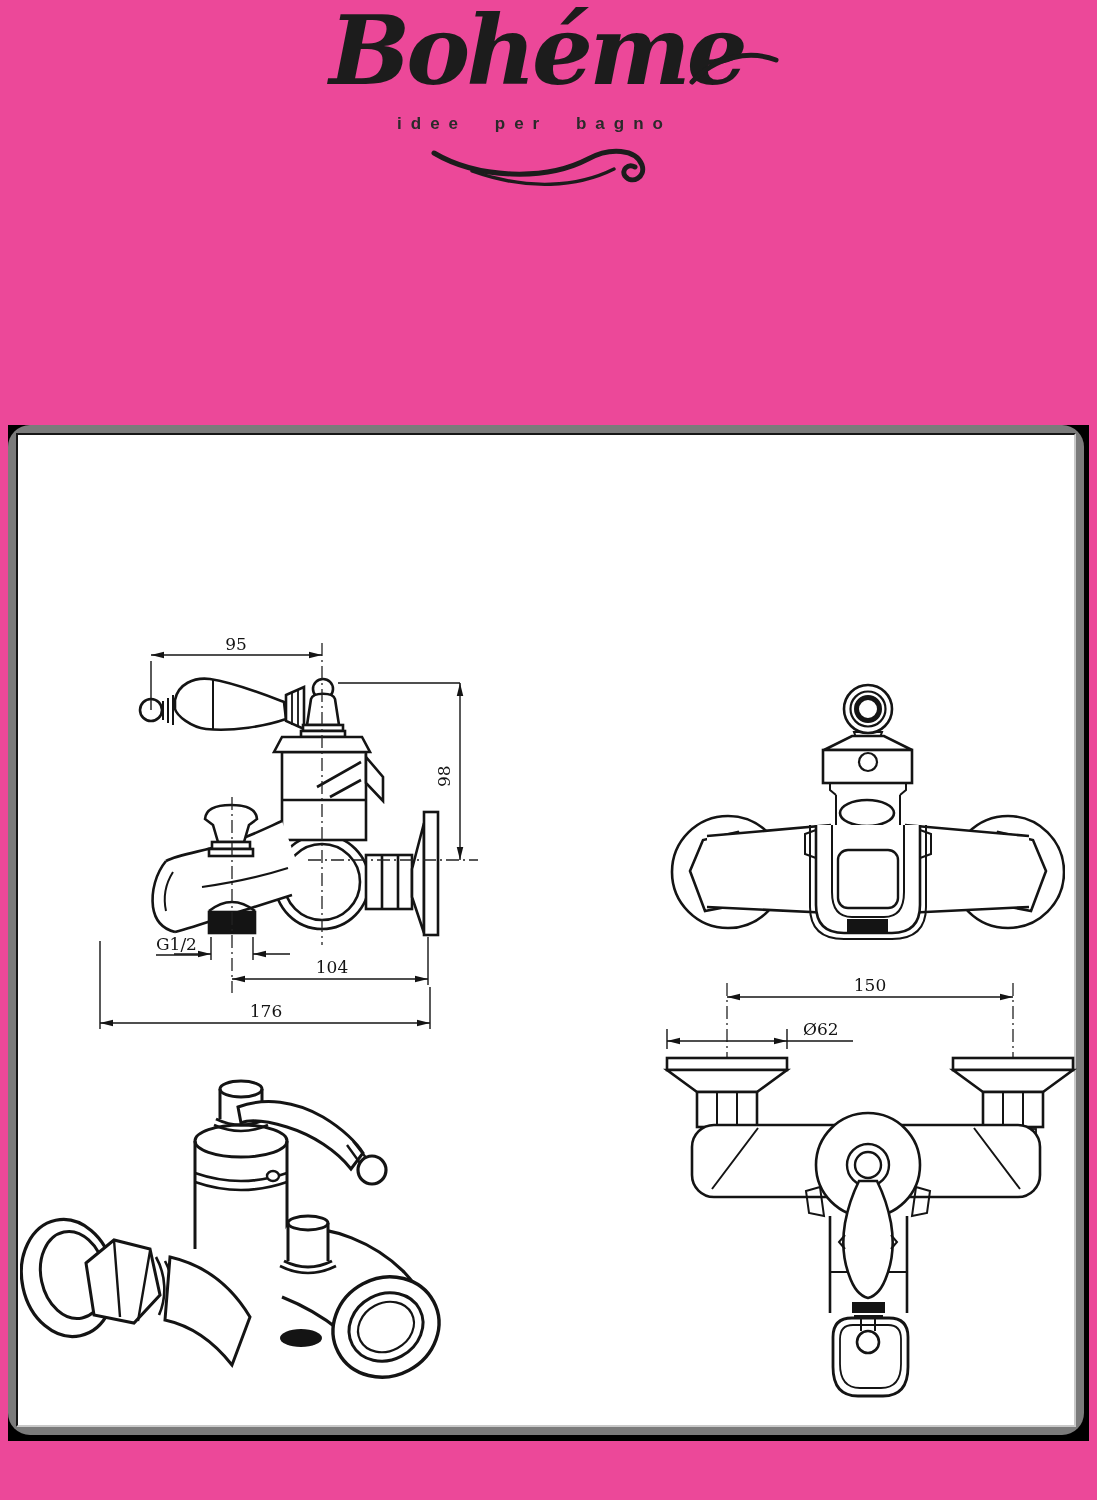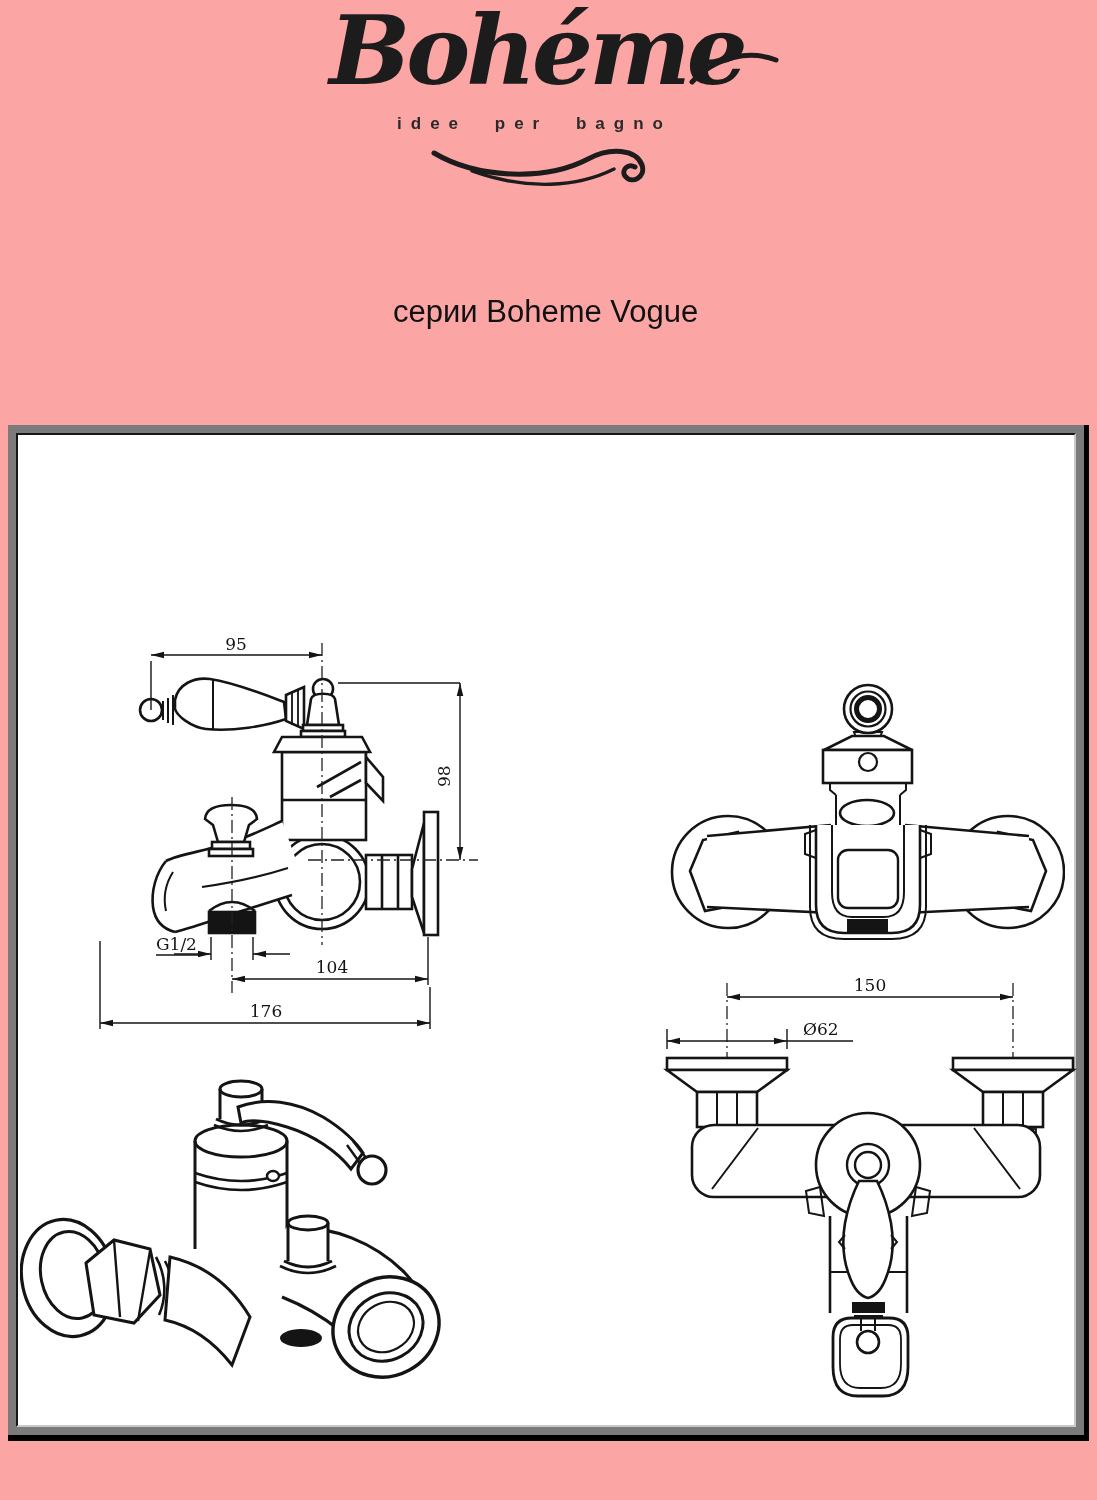--- a/index.html
+++ b/index.html
@@ -1,33 +1,33 @@
 <!DOCTYPE html>
 <html><head>
 <meta charset="utf-8">
 <style>
   html,body{margin:0;padding:0;background:#e8e8e8;}
-  .page{position:relative;width:1097px;height:1500px;background:#fca5a5;overflow:hidden;
+  .page{position:relative;width:1097px;height:1500px;background:#ec4899;overflow:hidden;
         font-family:"Liberation Sans", sans-serif;color:#141414;}
   
   .brand{position:absolute;top:-4px;left:0;width:100%;text-align:center;
          font-family:"DejaVu Serif", serif;font-style:italic;font-weight:bold;
          font-size:96px;line-height:1.15;letter-spacing:-4px;color:#1c1c1c;
          transform:translateX(-12px);}
   .tagline{position:absolute;top:114px;left:0;width:100%;text-align:center;
            font-size:17px;font-weight:bold;letter-spacing:9px;word-spacing:14px;
            color:#2a2a2a;transform:translateX(-14px);}
   .swash-under{position:absolute;top:139px;left:428px;}
   .swash-over{position:absolute;top:46px;left:688px;}
   
   .title1{position:absolute;left:128px;top:224px;font-size:31px;color:#111;}
   .title2{position:absolute;left:393px;top:294px;font-size:31px;color:#111;}
   
   .frame{position:absolute;left:8px;top:425px;width:1081px;height:1016px;background:#000;}
-  .frame-gray{position:absolute;left:0;top:0;right:5px;bottom:6px;background:#7b7b7b;}
+  .frame-gray{position:absolute;left:0;top:0;right:5px;bottom:6px;background:#7b7b7b;border-radius:22px;}
   .frame-white{position:absolute;left:8px;top:8px;right:8px;bottom:8px;background:#fff;
                border:2px solid #161616;border-right-color:#c9c9c9;border-bottom-color:#c9c9c9;}
   .dwg{position:absolute;}
   .dwg-side {left:52px;top:190px;}
   .dwg-top  {left:627px;top:235px;}
   .dwg-front{left:622px;top:540px;}
   .dwg-persp{left:2px;top:640px;}
   svg text{font-family:"DejaVu Serif", serif;font-size:17px;fill:#141414;}
 </style>
 </head>
@@ -40,21 +40,20 @@
     <div class="tagline">idee per bagno</div>
     <svg class="swash-over" width="92" height="42" viewBox="0 0 92 42">
       <path d="M4,36 C28,10 62,4 88,14" fill="none" stroke="#1c1c1c" stroke-width="5" stroke-linecap="round"></path>
     </svg>
     <svg class="swash-under" width="226" height="52" viewBox="0 0 226 52">
       <path d="M6,14 C50,40 118,42 160,20 C182,8 208,10 214,26 C218,38 204,46 197,37 C193,31 200,24 207,28" fill="none" stroke="#1c1c1c" stroke-width="5" stroke-linecap="round"></path>
       <path d="M44,32 C100,52 150,48 186,30" fill="none" stroke="#1c1c1c" stroke-width="3.4" stroke-linecap="round"></path>
     </svg>
   </header>
 
-  <div class="title2">серии Boheme Vogue</div>
 
   <div class="frame">
     <div class="frame-gray">
       <div class="frame-white">
 
         <svg class="dwg dwg-side" width="475" height="445" viewBox="0 0 475 445">
           <defs>
             <marker id="arS" viewBox="0 0 12 8" markerWidth="13" markerHeight="9" refX="12" refY="4" orient="auto-start-reverse" markerUnits="userSpaceOnUse">
               <path d="M0,1 L12,4 L0,7 Z" fill="#141414"></path>
             </marker>

